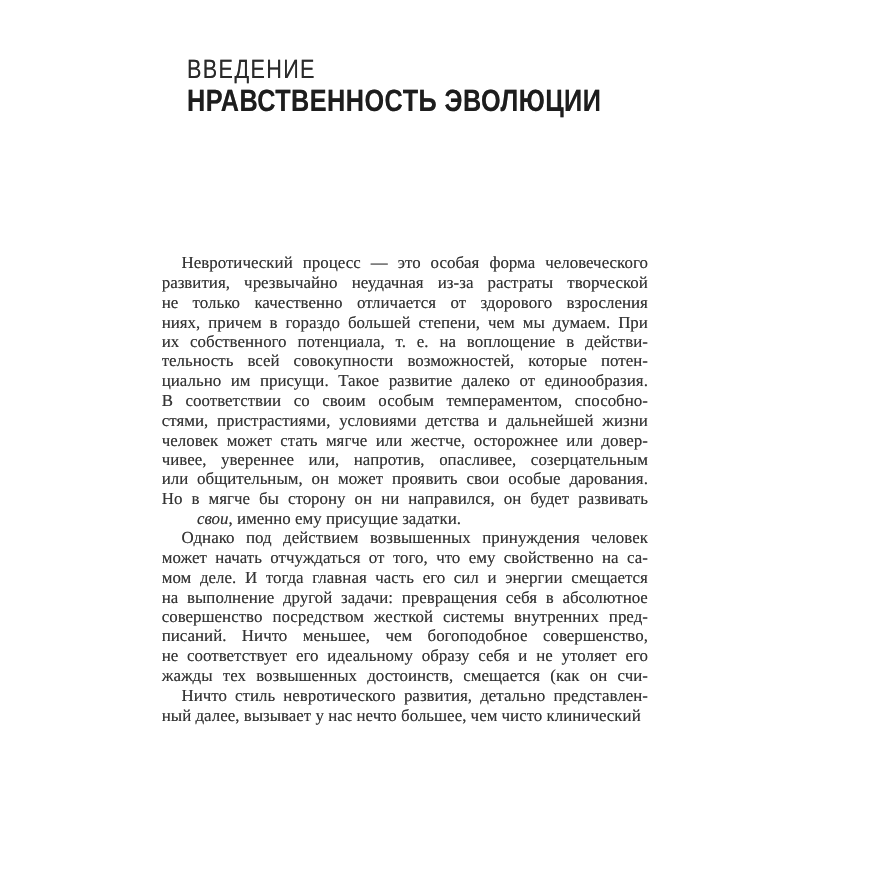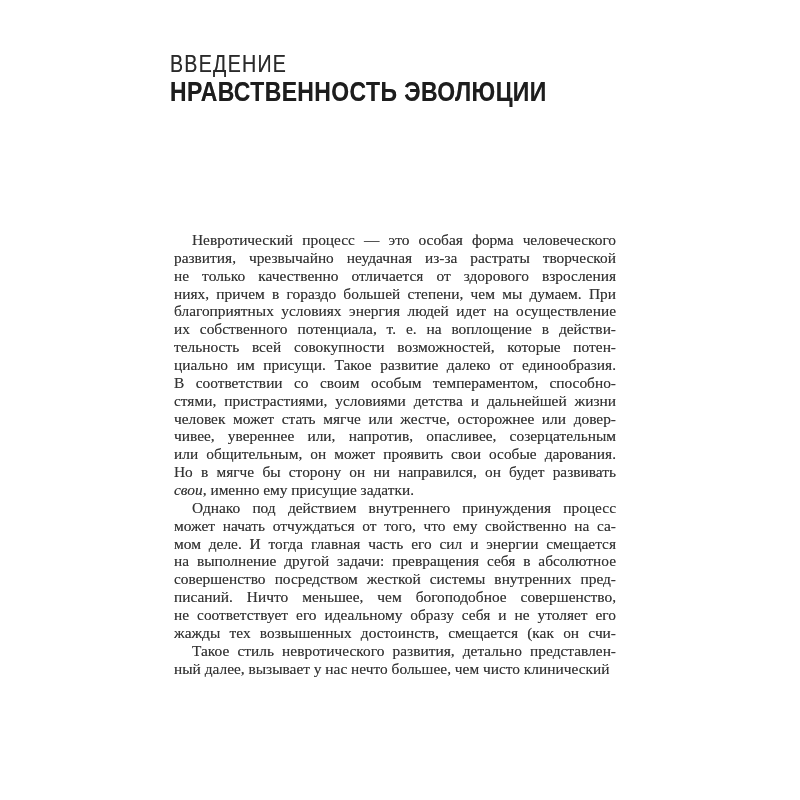--- a/index.html
+++ b/index.html
@@ -37,80 +37,80 @@
     font-size: 28px;
     line-height: 28px;
     font-weight: 700;
     letter-spacing: 0.5px;
     color: var(--heading-color, #1d1d1d);
     text-shadow: 0 0 0.6px rgba(30,30,30,0.55);
   }
   
   .body-text {
     position: absolute;
-    left: 174px;
+    left: 147px;
     top: 231px;
     width: 442px;
     color: var(--body-color, #353535);
   }
   .line {
     font-size: 15.4px;
     line-height: 17.86px;
     text-align: justify;
     text-align-last: justify;
     white-space: nowrap;
     text-shadow: 0 0 0.6px rgba(70,70,70,0.65);
   }
   .line.last {
     text-align: left;
     text-align-last: left;
   }
   .line.indent {
     text-indent: 18px;
   }
   .line i {
+    margin-left: 32px;
   }
 </style>
 </head>
 <body>
 
 <div class="page" style="--page-bg: #ffffff; --body-color: #353535; --kicker-color: #2a2a2a; --heading-color: #1d1d1d;">
 
   <div class="heading">
     <div class="kicker">ВВЕДЕНИЕ</div>
     <div class="title">НРАВСТВЕННОСТЬ ЭВОЛЮЦИИ</div>
   </div>
 
   <div class="body-text">
       <div>
         <div class="line indent">Невротический процесс — это особая форма человеческого</div>
         <div class="line">развития, чрезвычайно неудачная из-за растраты творческой</div>
         <div class="line">не только качественно отличается от здорового взросления</div>
         <div class="line">ниях, причем в гораздо большей степени, чем мы думаем. При</div>
-        <div class="line">благоприятных условиях энергия людей идет на осуществление</div>
         <div class="line">их собственного потенциала, т. е. на воплощение в действи-</div>
         <div class="line">тельность всей совокупности возможностей, которые потен-</div>
         <div class="line">циально им присущи. Такое развитие далеко от единообразия.</div>
         <div class="line">В соответствии со своим особым темпераментом, способно-</div>
         <div class="line">стями, пристрастиями, условиями детства и дальнейшей жизни</div>
         <div class="line">человек может стать мягче или жестче, осторожнее или довер-</div>
         <div class="line">чивее, увереннее или, напротив, опасливее, созерцательным</div>
         <div class="line">или общительным, он может проявить свои особые дарования.</div>
         <div class="line">Но в мягче бы сторону он ни направился, он будет развивать</div>
         <div class="line last"><i>свои</i>, именно ему присущие задатки.</div>
       </div>
       <div>
-        <div class="line indent">Однако под действием внутреннего принуждения процесс</div>
+        <div class="line indent">Однако под действием возвышенных принуждения человек</div>
         <div class="line">может начать отчуждаться от того, что ему свойственно на са-</div>
         <div class="line">мом деле. И тогда главная часть его сил и энергии смещается</div>
         <div class="line">на выполнение другой задачи: превращения себя в абсолютное</div>
         <div class="line">совершенство посредством жесткой системы внутренних пред-</div>
         <div class="line">писаний. Ничто меньшее, чем богоподобное совершенство,</div>
         <div class="line">не соответствует его идеальному образу себя и не утоляет его</div>
         <div class="line">жажды тех возвышенных достоинств, смещается (как он счи-</div>
       </div>
       <div>
-        <div class="line indent">Такое стиль невротического развития, детально представлен-</div>
+        <div class="line indent">Ничто стиль невротического развития, детально представлен-</div>
         <div class="line last">ный далее, вызывает у нас нечто большее, чем чисто клинический</div>
       </div>
     </div>
 
 </div>
 
 </body></html>

